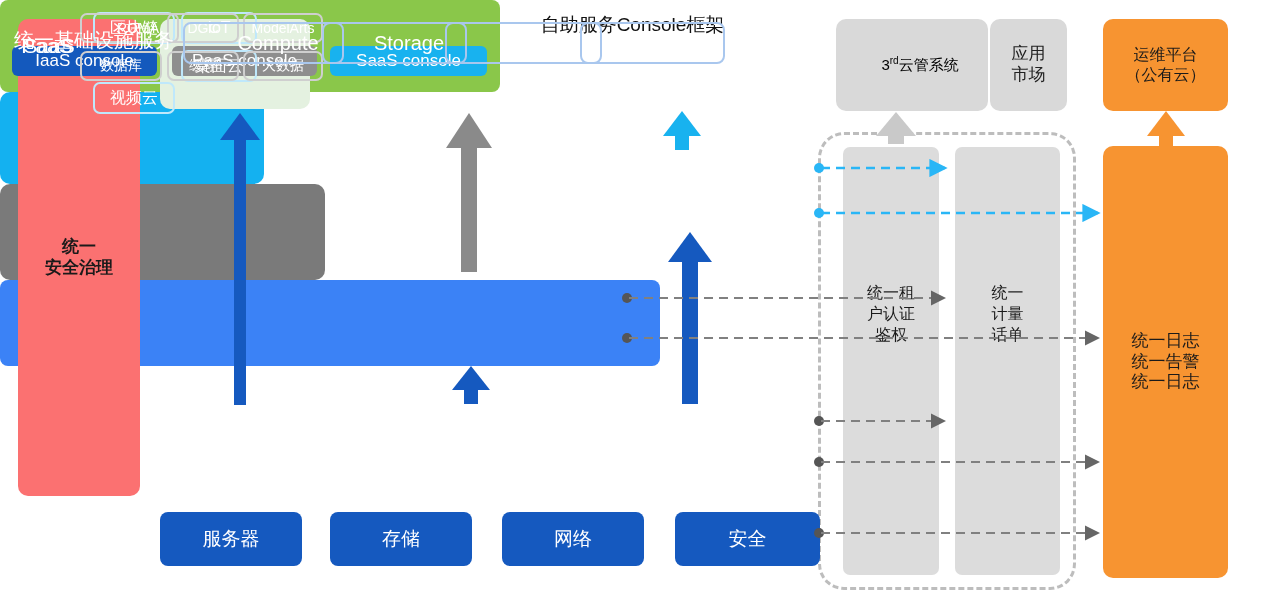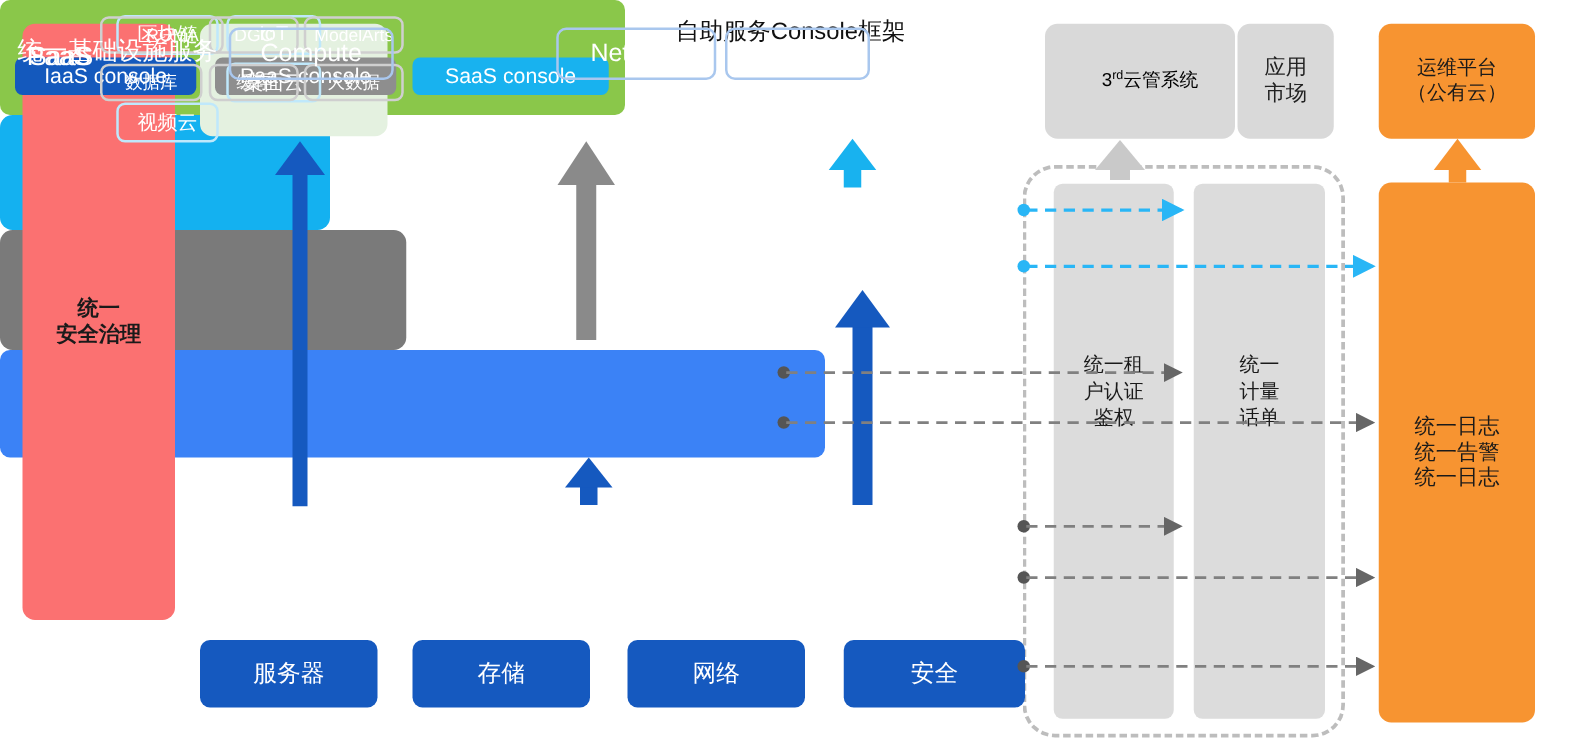--- a/index.html
+++ b/index.html
@@ -46,21 +46,21 @@
   #ptag0{left:80px;top:13px;width:78px;padding-left:17px;}
   #ptag1{left:167px;top:13px;width:68px;}
   #ptag2{left:243px;top:13px;width:76px;}
   #ptag3{left:80px;top:51px;width:78px;}
   #ptag4{left:167px;top:51px;width:68px;}
   #ptag5{left:243px;top:51px;width:76px;}
 
   
   #infra{left:160px;top:402px;width:660px;height:86px;background:#3b82f6;border-radius:8px;}
   #infra-label{position:absolute;left:14px;top:27px;color:#fff;font-size:20px;}
-  .itag{position:absolute;top:22px;height:38px;border:2px solid #a9c7ee;border-radius:8px;color:#fff;font-size:20px;display:flex;align-items:center;justify-content:center;}
+  .itag{position:absolute;top:22px;height:38px;border:2px solid #a9c7ee;border-radius:8px;color:#fff;font-size:20px;display:flex;align-items:center;justify-content:center;padding-left:29px;}
   #itag0{left:183px;width:128px;}
   #itag1{left:322px;width:112px;}
   #itag2{left:445px;width:124px;}
   #itag3{left:580px;width:112px;}
 
   
   .brow{position:absolute;top:512px;height:54px;background:#1559bf;border-radius:8px;color:#fff;font-size:19px;display:flex;align-items:center;justify-content:center;}
   #brow0{left:160px;width:142px;}
   #brow1{left:330px;width:142px;}
   #brow2{left:502px;width:142px;}
@@ -155,20 +155,21 @@
     <div class="ptag" id="ptag1">DGC</div>
     <div class="ptag" id="ptag2">ModelArts</div>
     <div class="ptag" id="ptag3">数据库</div>
     <div class="ptag" id="ptag4">缓存</div>
     <div class="ptag" id="ptag5">大数据</div>
   </div>
 
   <div id="infra">
     <div id="infra-label">统一基础设施服务</div>
     <div class="itag" id="itag0">Compute</div>
+    <div class="itag" id="itag1">Storage</div>
     <div class="itag" id="itag2">Network</div>
     <div class="itag" id="itag3">CCE</div>
   </div>
 
   <div class="brow" id="brow0">服务器</div>
   <div class="brow" id="brow1">存储</div>
   <div class="brow" id="brow2">网络</div>
   <div class="brow" id="brow3">安全</div>
 
   <svg id="arrows" viewBox="0 0 1265 605">

